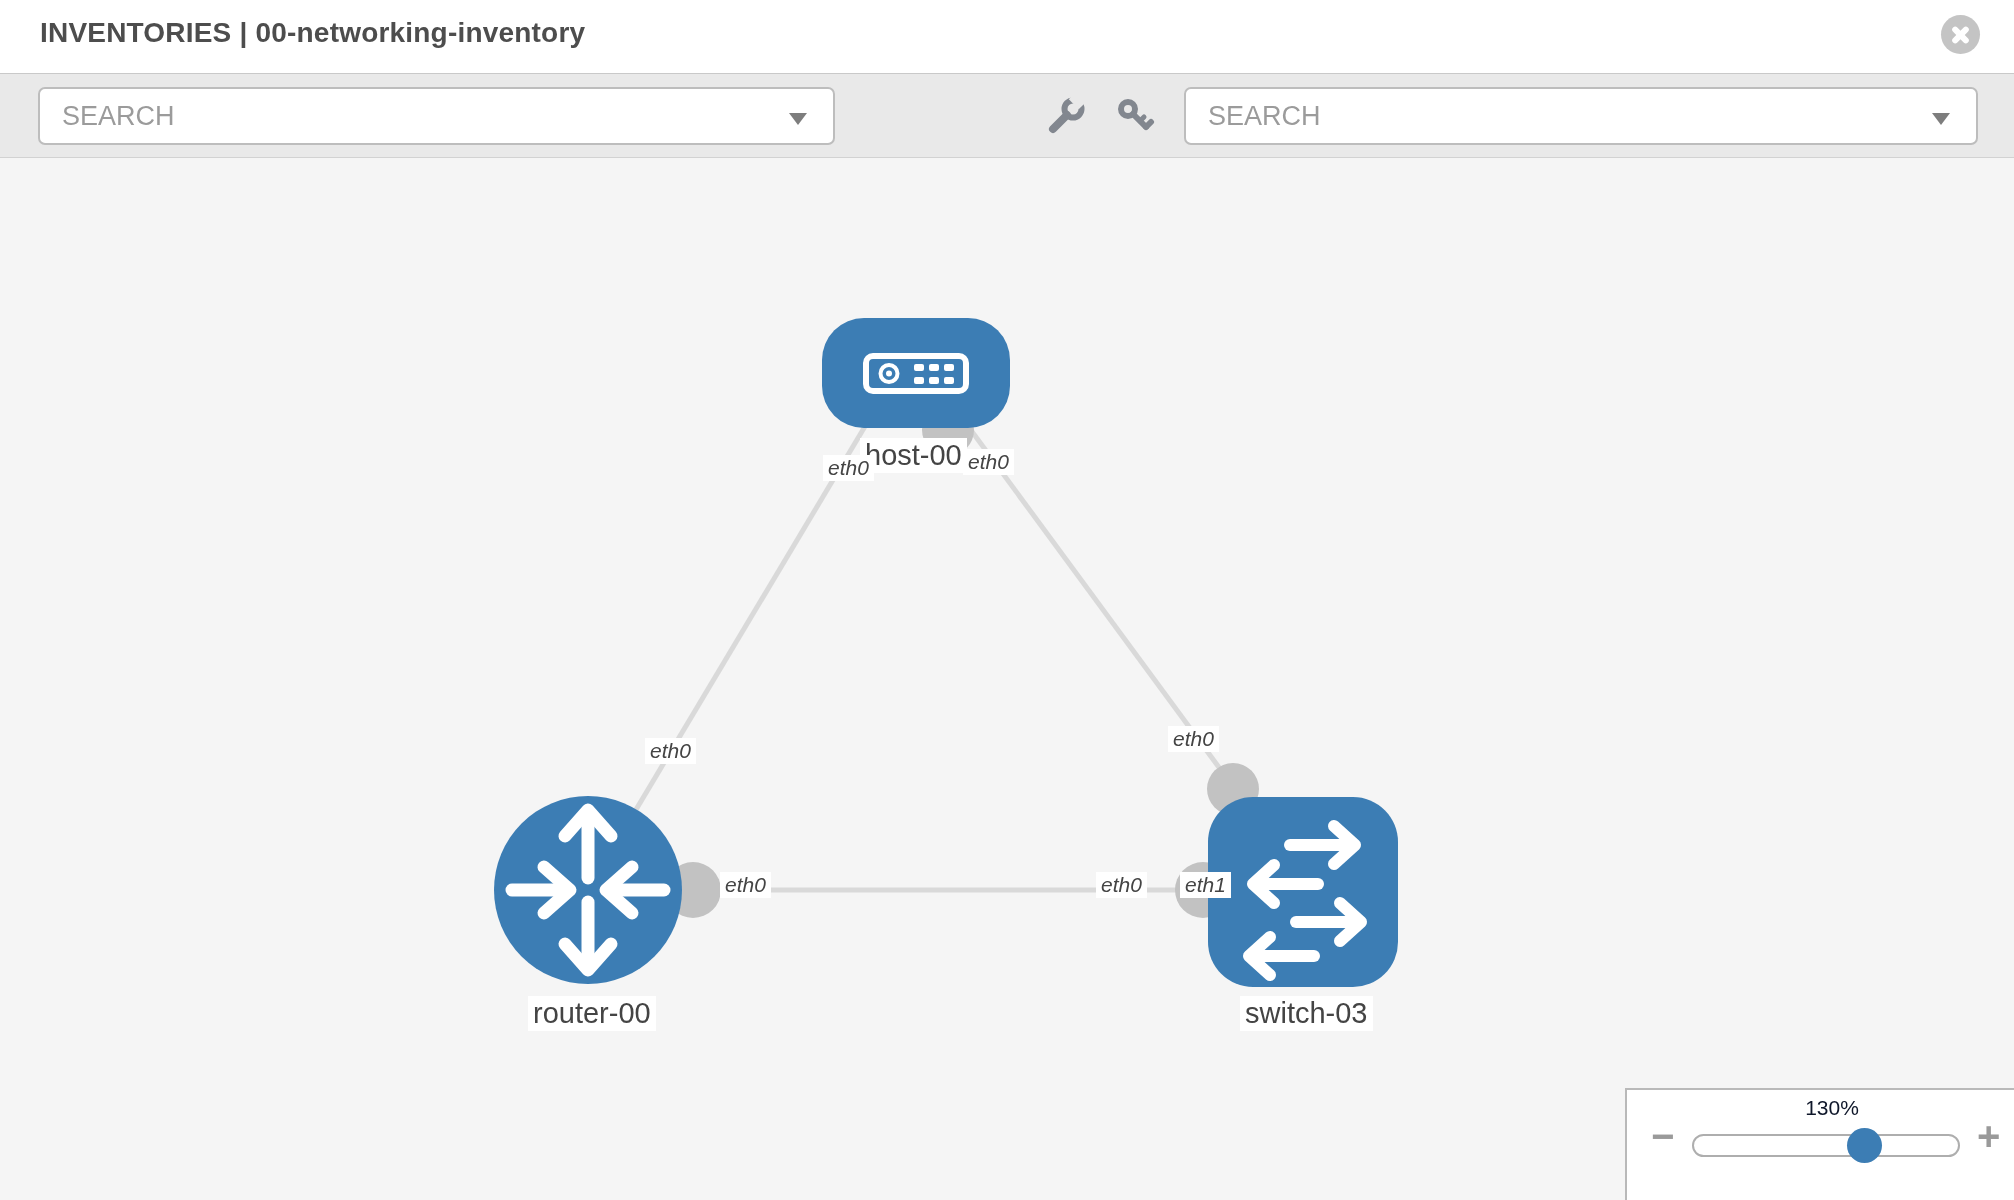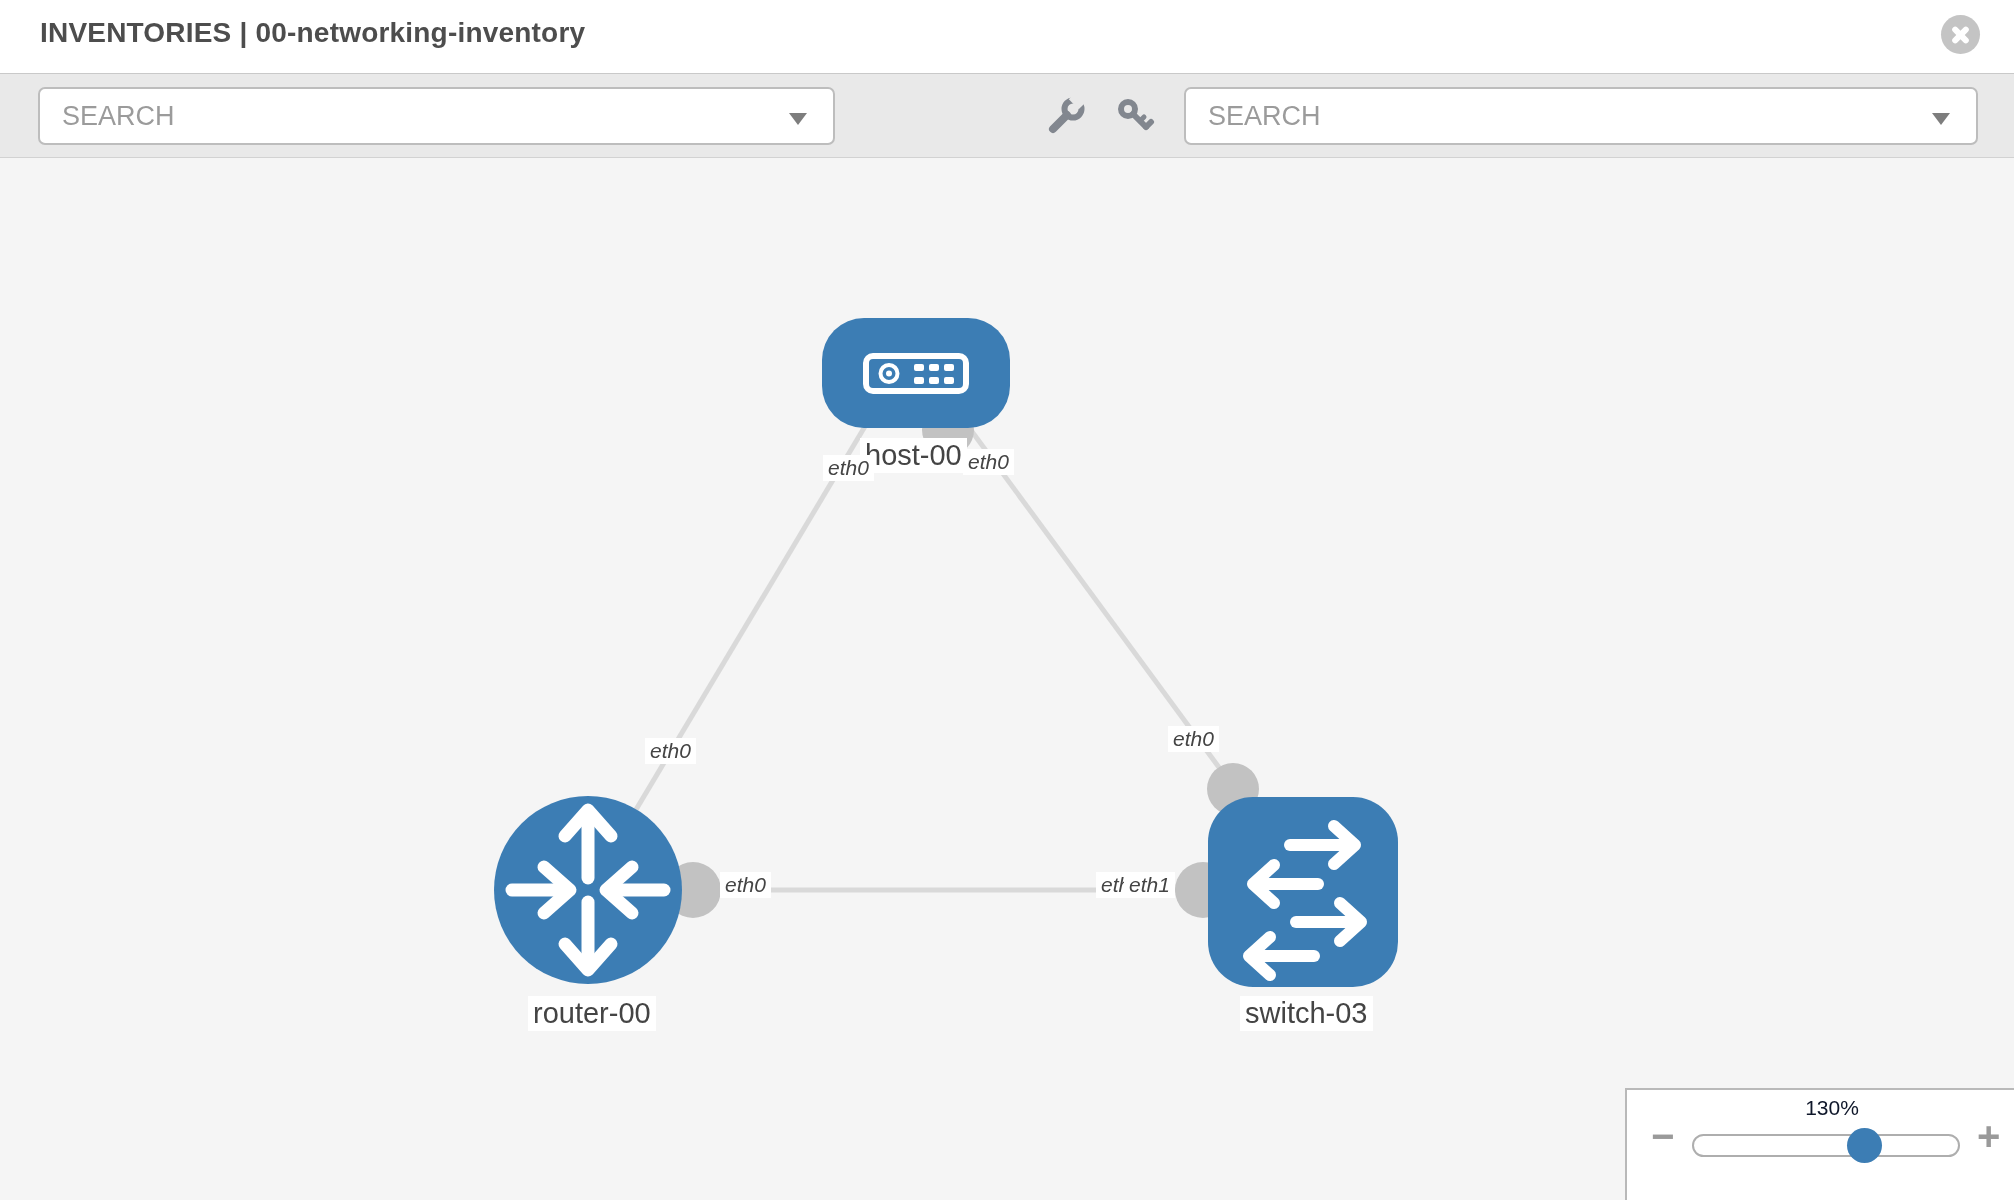--- a/index.html
+++ b/index.html
@@ -37,21 +37,21 @@
   .glabel { position:absolute; z-index:10; background:#ffffff; color:#444444; white-space:nowrap; padding:1px 5px; }
   .node-label { font-size:29px; }
   .iface-label { font-size:21px;font-style:italic; }
   #lbl-host       { left:860px;  top:438px; }
   #lbl-host-eth-l { left:823px;  top:455px; }
   #lbl-host-eth-r { left:963px;  top:449px; }
   #lbl-router-top { left:645px;  top:738px; }
   #lbl-switch-top { left:1168px; top:726px; }
   #lbl-router-r   { left:720px;  top:872px; }
   #lbl-switch-l-u { left:1096px; top:872px; }
-  #lbl-switch-l-o { left:1124px; top:872px; }
+  #lbl-switch-l-o { left:1180px; top:872px; }
   #lbl-router     { left:528px;  top:996px; }
   #lbl-switch     { left:1240px; top:996px; }
 
   
   .zoom-panel { position:absolute; left:1625px; top:1088px; width:400px; height:130px;
                 background:#ffffff; border:2px solid #b9b9b9; z-index:20; }
   .zoom-level { position:absolute; left:160px; top:6px; width:90px; text-align:center;
                 font-size:21px; color:#0f172a; }
   .zoom-minus, .zoom-plus { position:absolute; top:26px; font-size:40px; font-weight:bold; color:#9a9a9a;
                 line-height:40px; cursor:pointer; }

